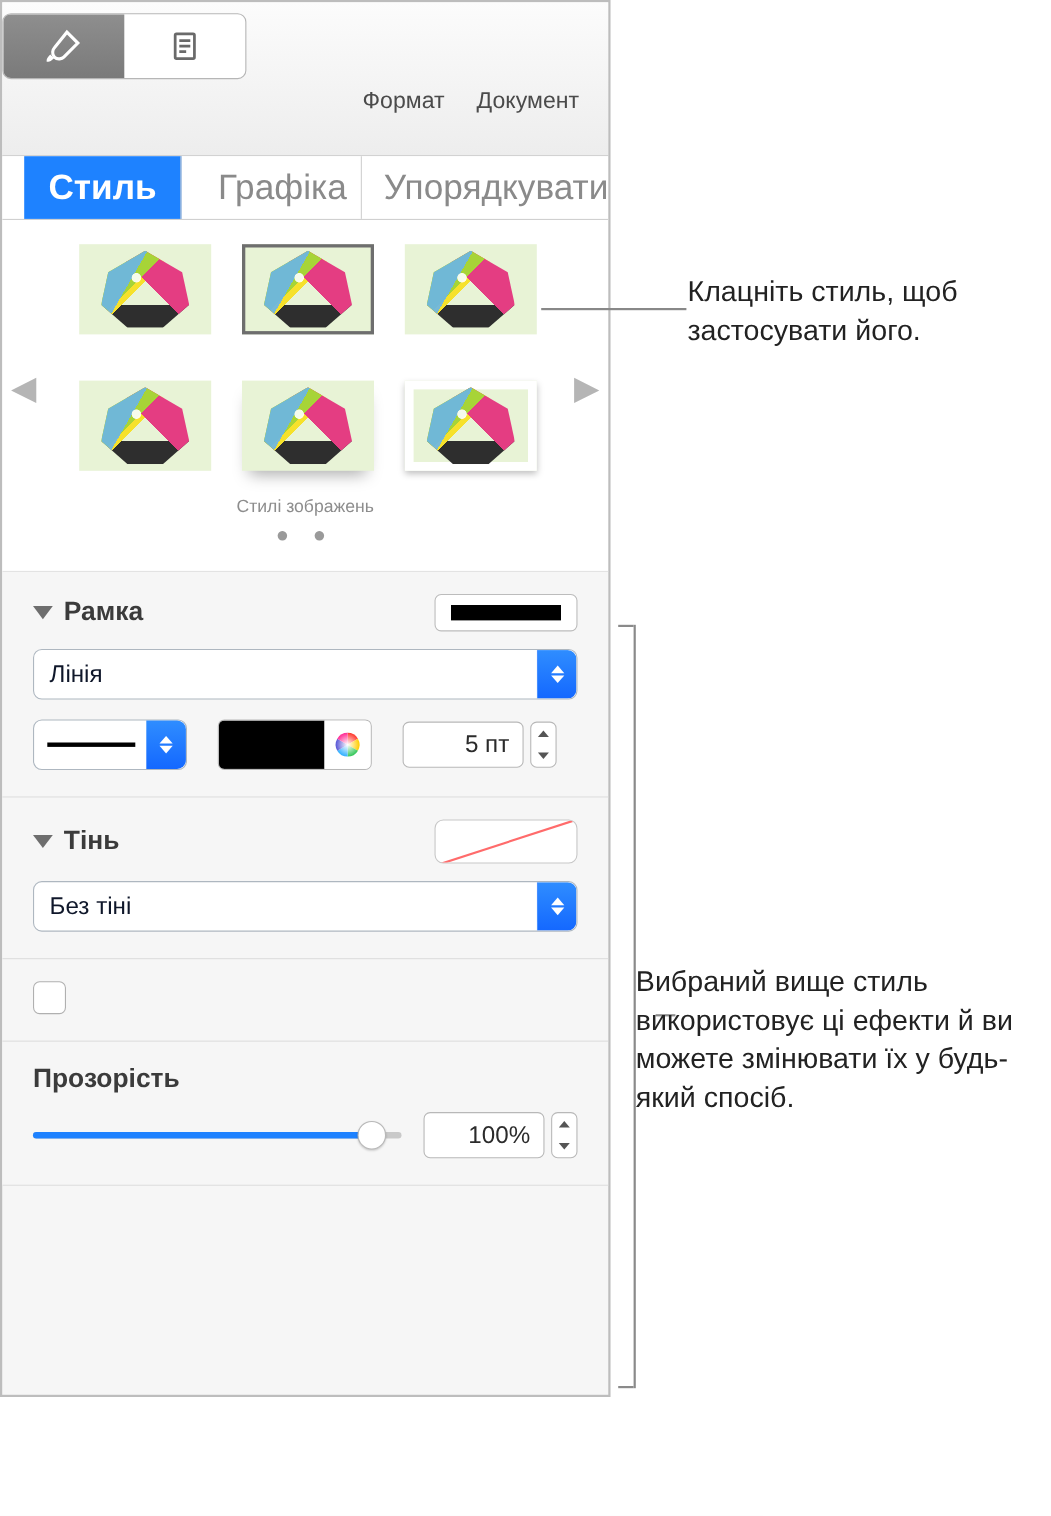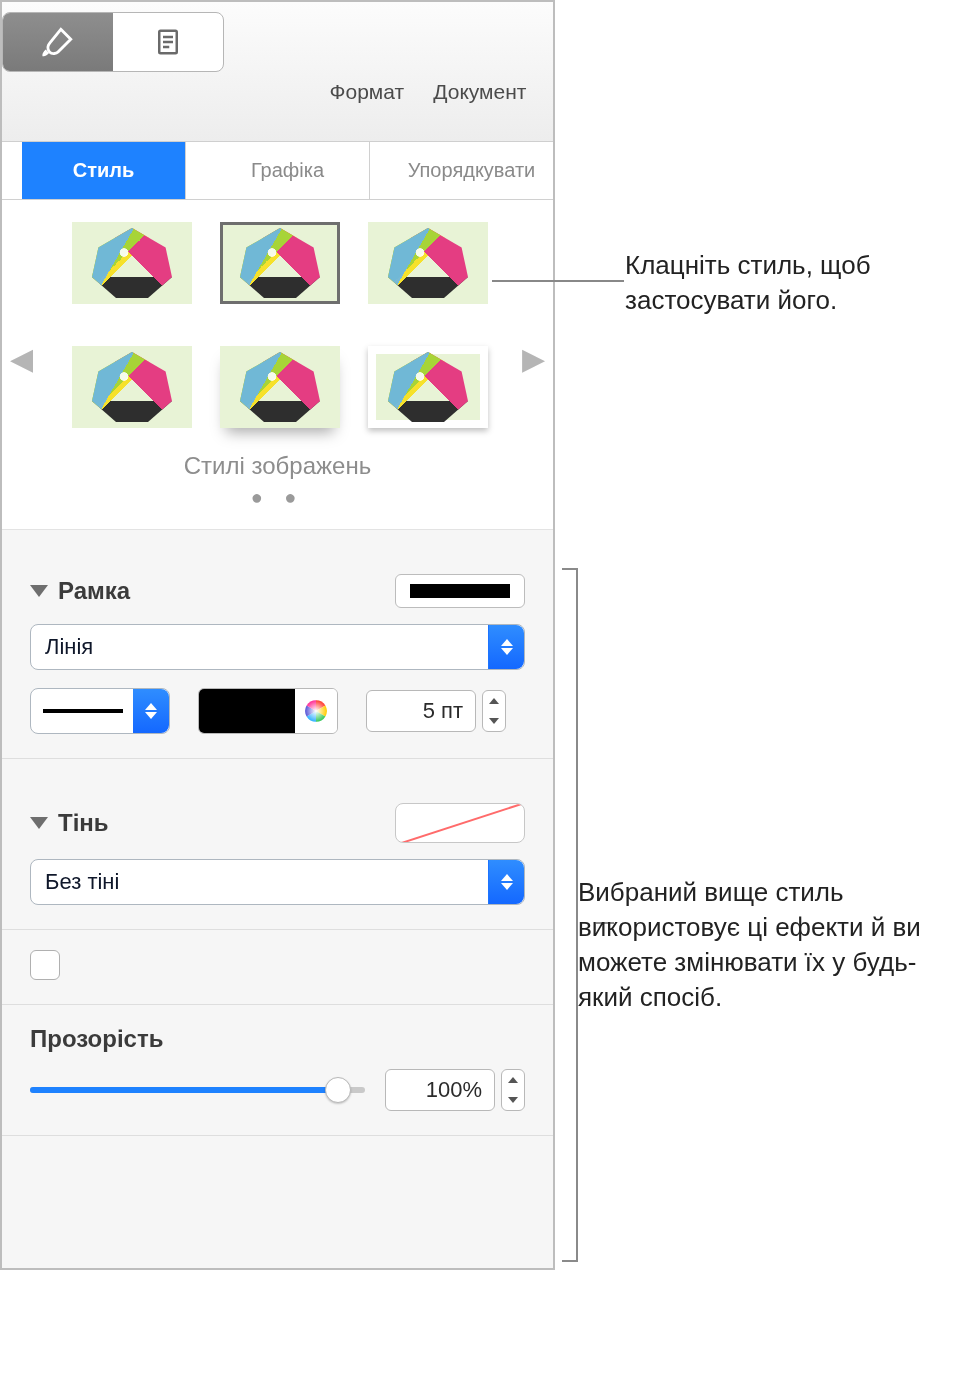--- a/index.html
+++ b/index.html
@@ -64,21 +64,21 @@
   
   .tabs {
     display:flex;
     height: 58px;
     background:#fff;
     border-bottom:1px solid #d0d0d0;
   }
   .tab {
     flex:1 1 0;
     display:flex; align-items:center; justify-content:center;
-    font-size: 20px;
+    font-size: 32px;
     color:#8a8a8a;
     border-right:1px solid #d0d0d0;
     margin-left:20px;
   }
   .tab:last-child{border-right:none;}
   .tab.active { background:#1e82ff; color:#fff; font-weight:600; }
 
   
   .gallery {
     background:#fff;
@@ -125,31 +125,30 @@
     opacity:.9;
   }
 
   .gal-nav {
     position:absolute; top:50%; transform:translateY(-70%);
     font-size: 30px; color:#b5b5b5;
   }
   .gal-nav.left{ left:8px;} .gal-nav.right{ right:8px;}
   .gal-title {
     text-align:center; margin-top:24px;
-    font-size:24px; color:#8d8d8d;
+    font-size:16px; color:#8d8d8d;
   }
   .dots { text-align:center; margin-top:6px; color:#9a9a9a; letter-spacing:8px; font-size:20px;}
 
   
   .sections { background:#f6f6f6; }
   .section { padding: 20px 28px 24px; border-bottom:1px solid #dedede; }
   .sec-head {
     display:flex; align-items:center; justify-content:space-between;
     margin-bottom: 16px;
-    margin-top: 24px;
   }
   .sec-title {
     display:flex; align-items:center; gap:10px;
     font-size:24px; color:#3b3b3b; font-weight:600;
   }
   .disclose {
     width:0;height:0;
     border-left:9px solid transparent;
     border-right:9px solid transparent;
     border-top:12px solid #6e6e6e;

